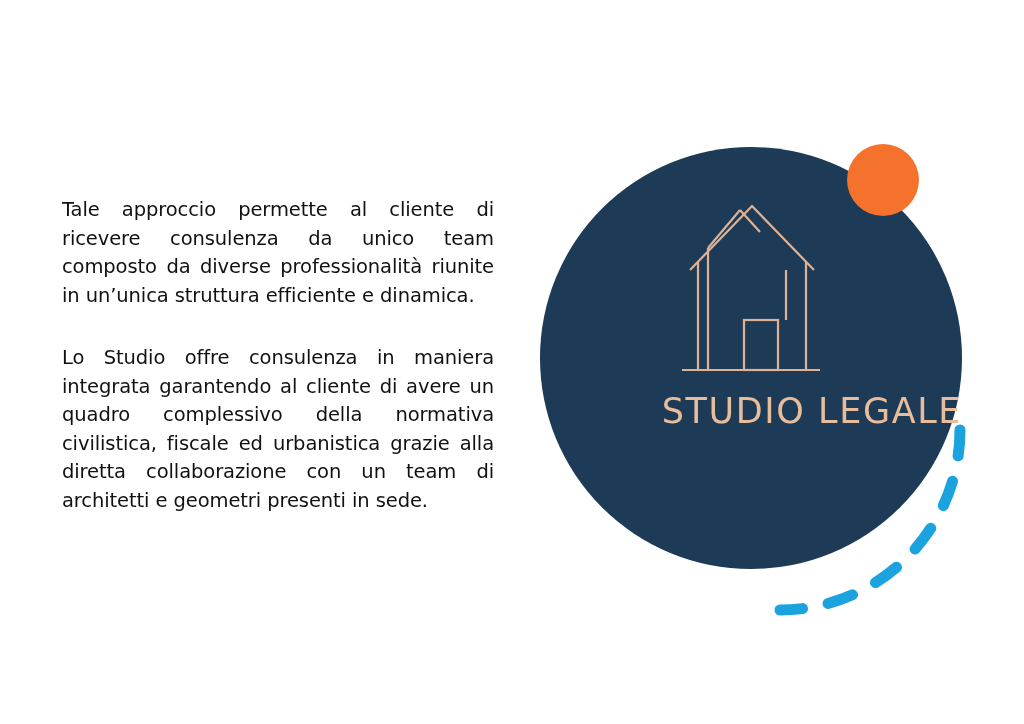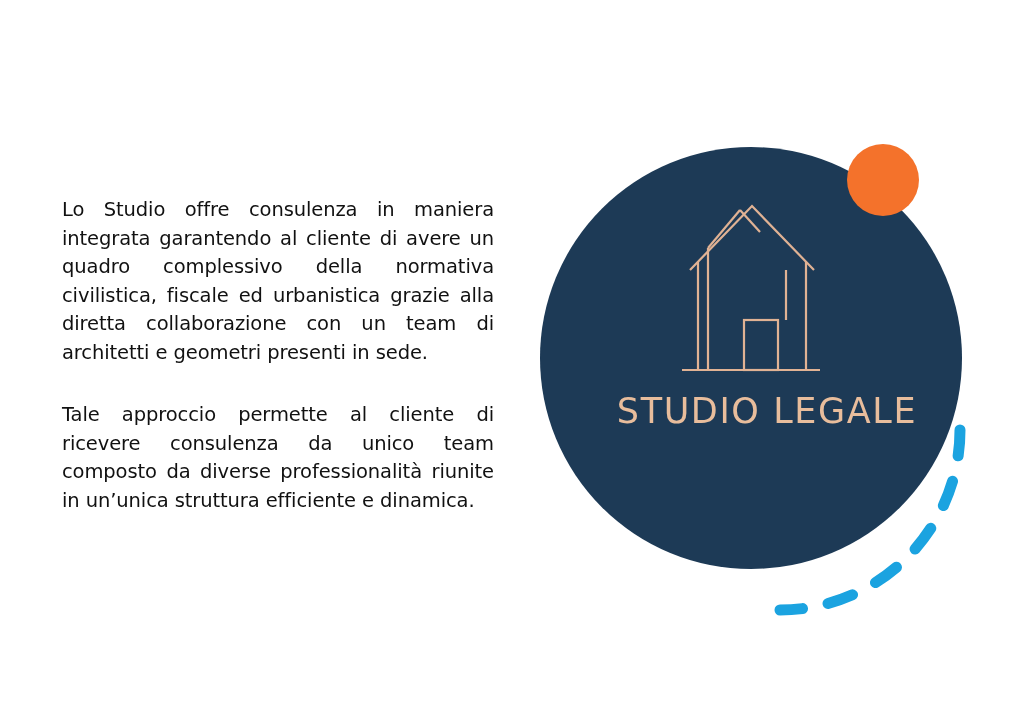--- a/index.html
+++ b/index.html
@@ -67,24 +67,24 @@
     left: 148px;
     top: 50px;
     width: 170px;
     height: 230px;
   }
   .house svg { display: block; }
 
   
   .wordmark {
     position: absolute;
-    left: 36px;
+    left: 20px;
     top: 270px;
     width: 422px;
-    text-align: center;
+    text-align: right;
     color: #e8bd9c;
     font-family: "DejaVu Sans", sans-serif;
     font-weight: 400;
   }
   .wordmark .line1 {
     font-size: 35px;
     letter-spacing: 1.6px;
     line-height: 42px;
   }
   .wordmark .line2 {
@@ -101,22 +101,22 @@
     top: 280px;
     width: 230px;
     height: 230px;
   }
   .dashed-arc svg { display: block; }
 </style>
 </head>
 <body>
 
 <div class="text-column">
+  <p class="paragraph">Tale approccio permette al cliente di ricevere consulenza da unico team composto da diverse professionalità riunite in un’unica struttura efficiente e dinamica.</p>
   <p class="paragraph">Lo Studio offre consulenza in maniera integrata garantendo al cliente di avere un quadro complessivo della normativa civilistica, fiscale ed urbanistica grazie alla diretta collaborazione con un team di architetti e geometri presenti in sede.</p>
-  <p class="paragraph">Tale approccio permette al cliente di ricevere consulenza da unico team composto da diverse professionalità riunite in un’unica struttura efficiente e dinamica.</p>
 </div>
 
 <div class="logo-area">
 
   <div class="logo-circle"></div>
 
   <div class="orange-dot"></div>
 
   <div class="house">
     <svg width="170" height="230" viewBox="0 0 170 230" fill="none">

